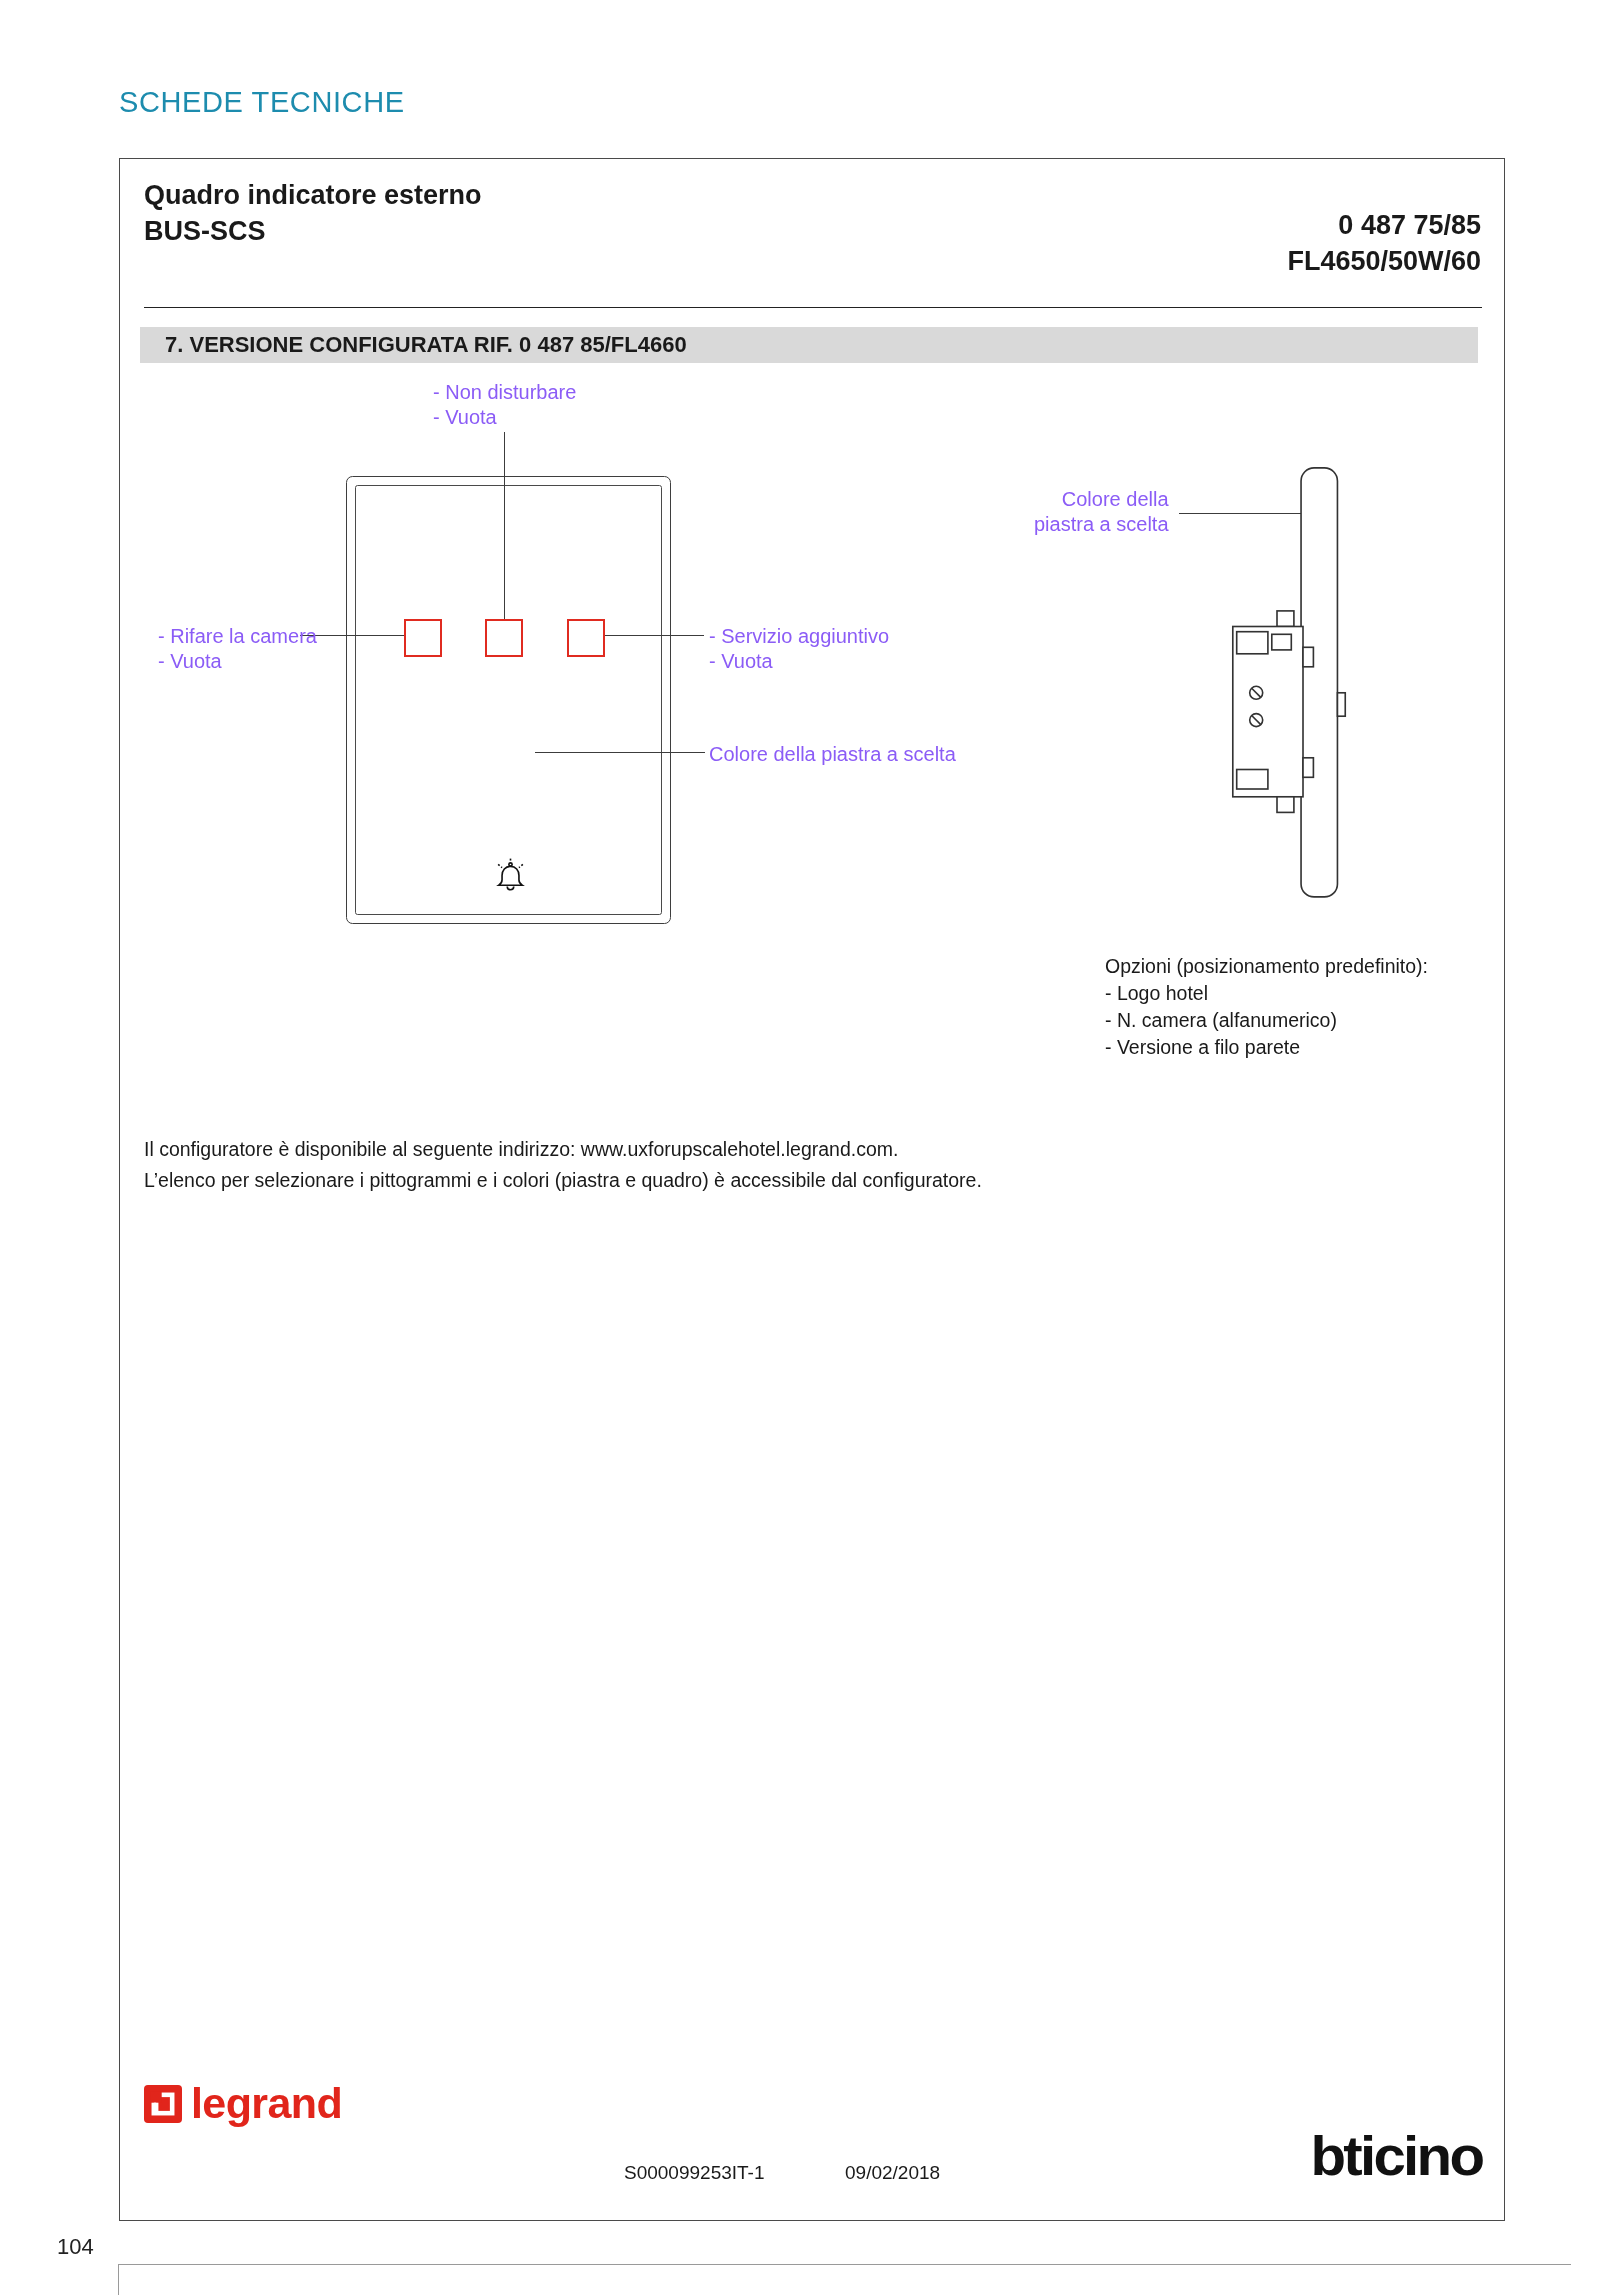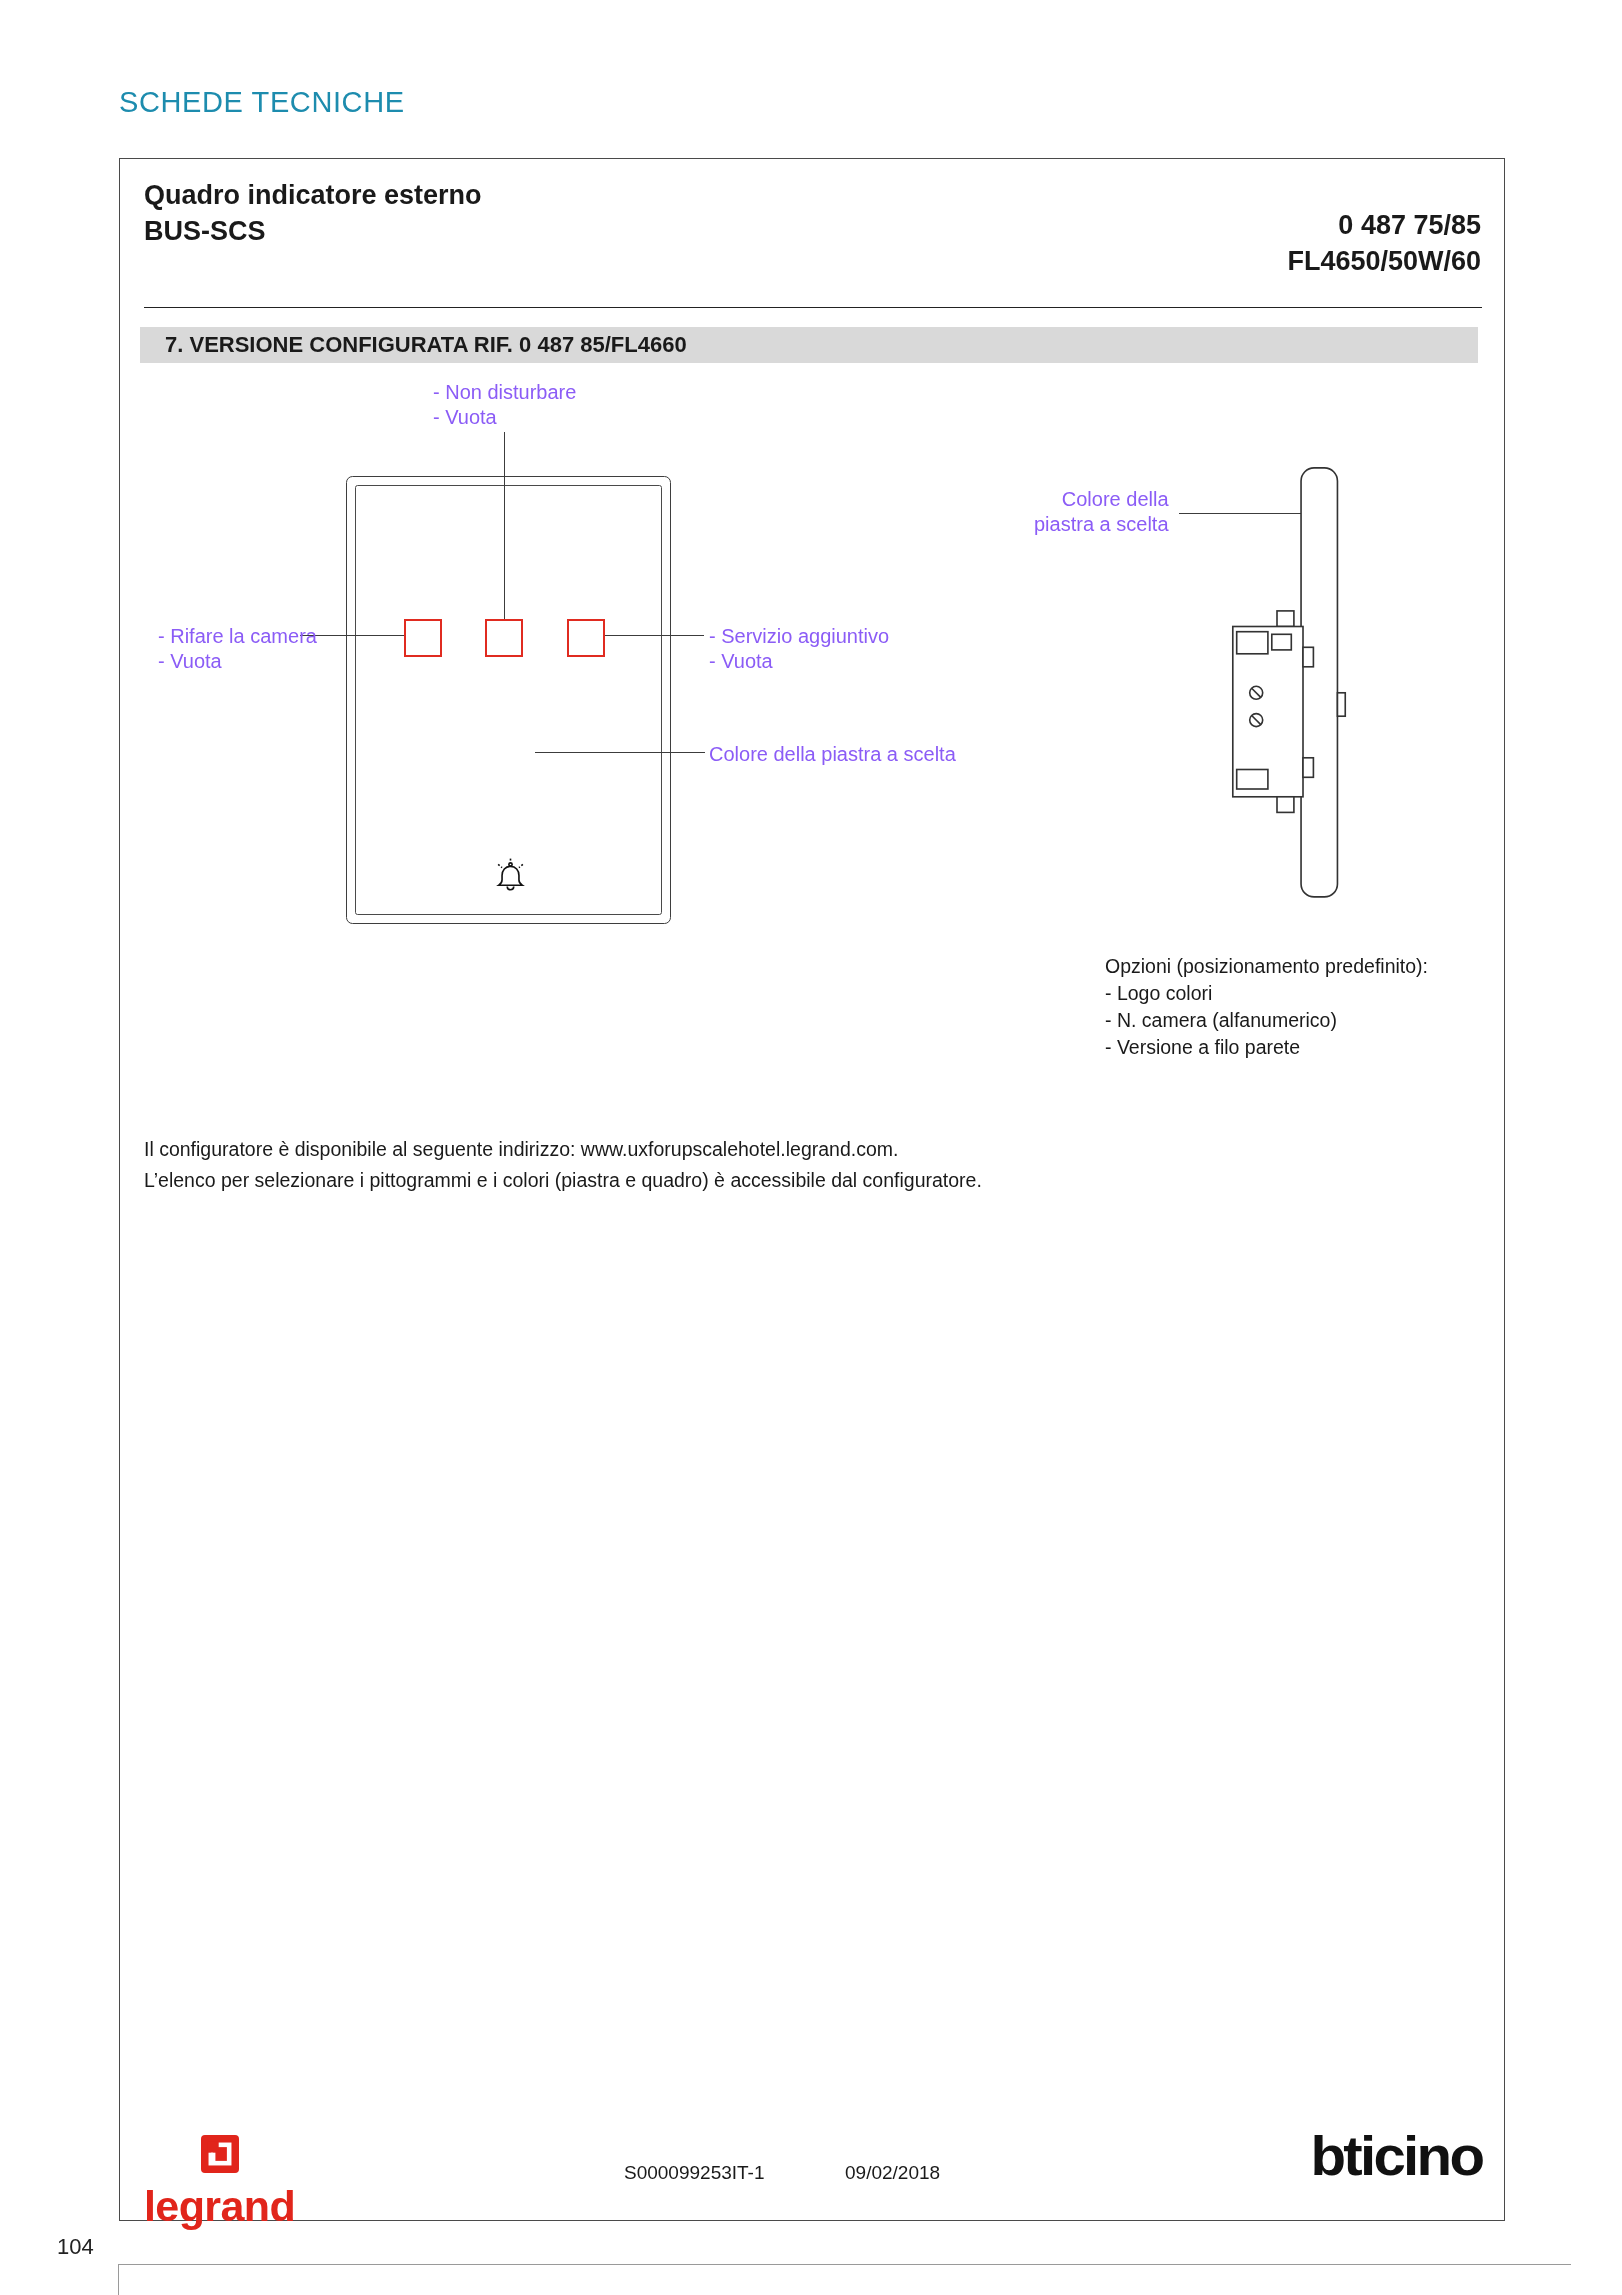--- a/index.html
+++ b/index.html
@@ -49,21 +49,21 @@
   .lbl-plate{left:589px;top:583px;}
   .lbl-side{left:914px;top:328px;text-align:right;}
 
   .side-svg{position:absolute;left:1079px;top:305px;width:195px;height:455px;}
 
   .options{position:absolute;left:985px;top:794px;font-size:19.5px;line-height:27px;}
 
   .body-text{position:absolute;left:24px;top:975px;font-size:19.5px;line-height:31px;}
 
   
-  .footer-legrand{position:absolute;left:24px;top:1976px;display:flex;align-items:center;gap:9px;flex-direction:column;}
+  .footer-legrand{position:absolute;left:24px;top:1920px;display:flex;align-items:center;gap:9px;}
   .legrand-word{font-size:43px;font-weight:bold;color:var(--legrand-red);letter-spacing:-0.6px;}
   .footer-code{position:absolute;left:504px;top:2003px;font-size:19px;}
   .footer-date{position:absolute;left:725px;top:2003px;font-size:19px;}
   .bticino-word{position:absolute;right:21.4px;top:1964px;font-size:56px;font-weight:bold;letter-spacing:-2.6px;color:#111;transform:scaleX(1.04);transform-origin:right;}
 
   .page-number{position:absolute;left:57px;top:2234px;font-size:22px;color:#222;}
   .bottom-hline{position:absolute;left:118px;top:2264px;width:1505px;height:0.6px;background:#9a9a9a;}
   .bottom-vline{position:absolute;left:118px;top:2264px;width:0.6px;height:32px;background:#9a9a9a;}
 
   svg{display:block;}
@@ -146,21 +146,21 @@
         <rect x="213" y="352" width="12" height="36"></rect>
         <circle cx="88" cy="352" r="10"></circle>
         <line x1="81" y1="345" x2="95" y2="359"></line>
         <circle cx="88" cy="394" r="10"></circle>
         <line x1="81" y1="387" x2="95" y2="401"></line>
       </g>
     </svg>
 
     <div class="options">
       <div>Opzioni (posizionamento predefinito):</div>
-      <div>- Logo colori</div>
+      <div>- Logo hotel</div>
       <div>- N. camera (alfanumerico)</div>
       <div>- Versione a filo parete</div>
     </div>
 
     <div class="body-text">
       <div>Il configuratore è disponibile al seguente indirizzo: www.uxforupscalehotel.legrand.com.</div>
       <div>L’elenco per selezionare i pittogrammi e i colori (piastra e quadro) è accessibile dal configuratore.</div>
     </div>
 
     <div class="footer-legrand">

